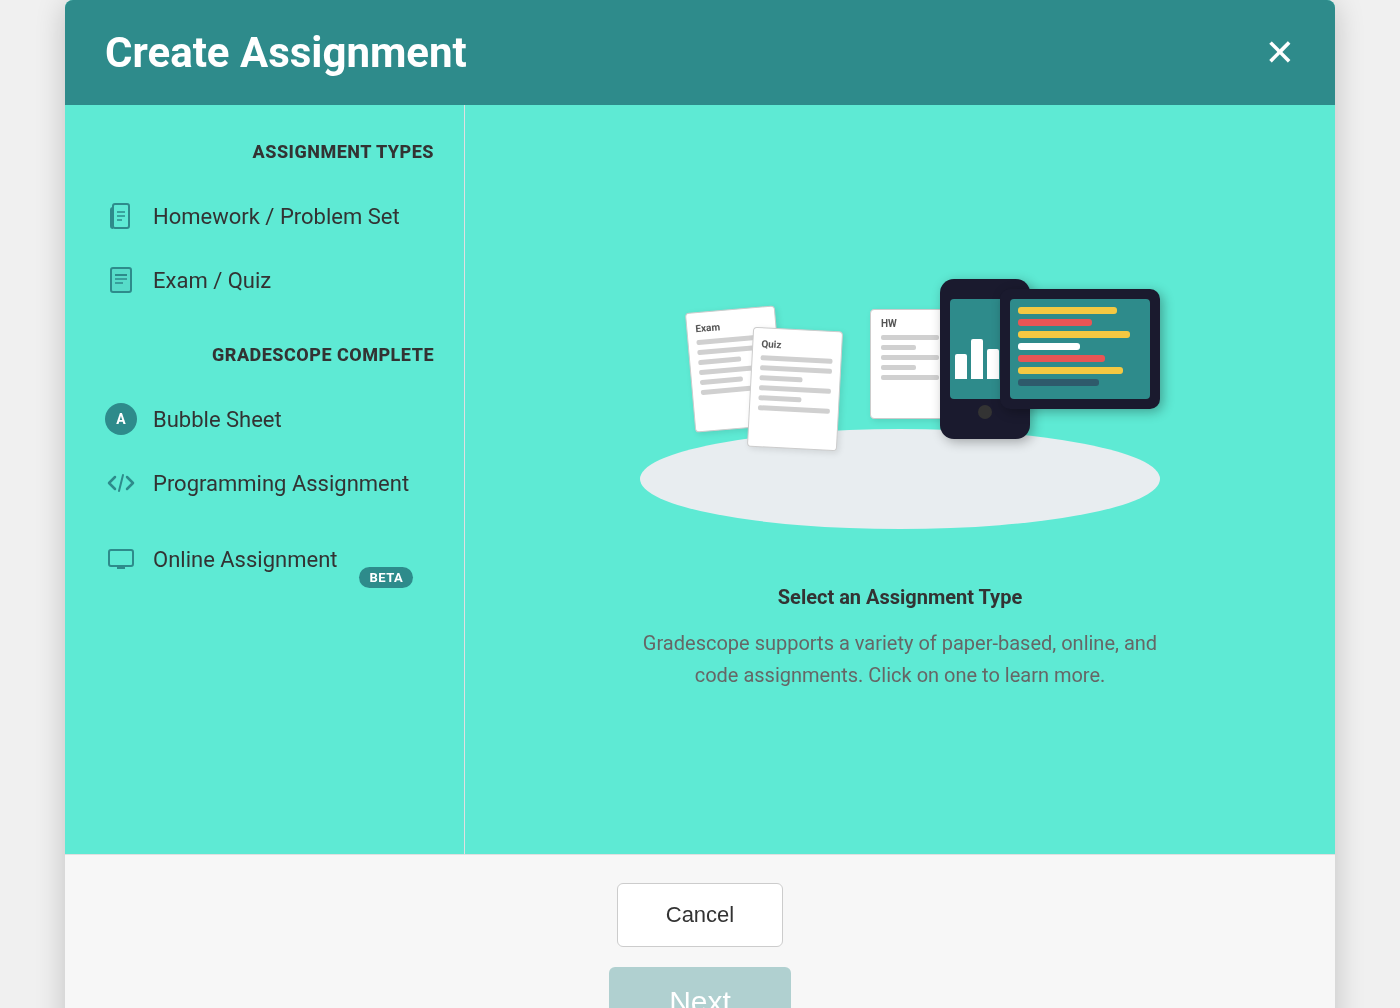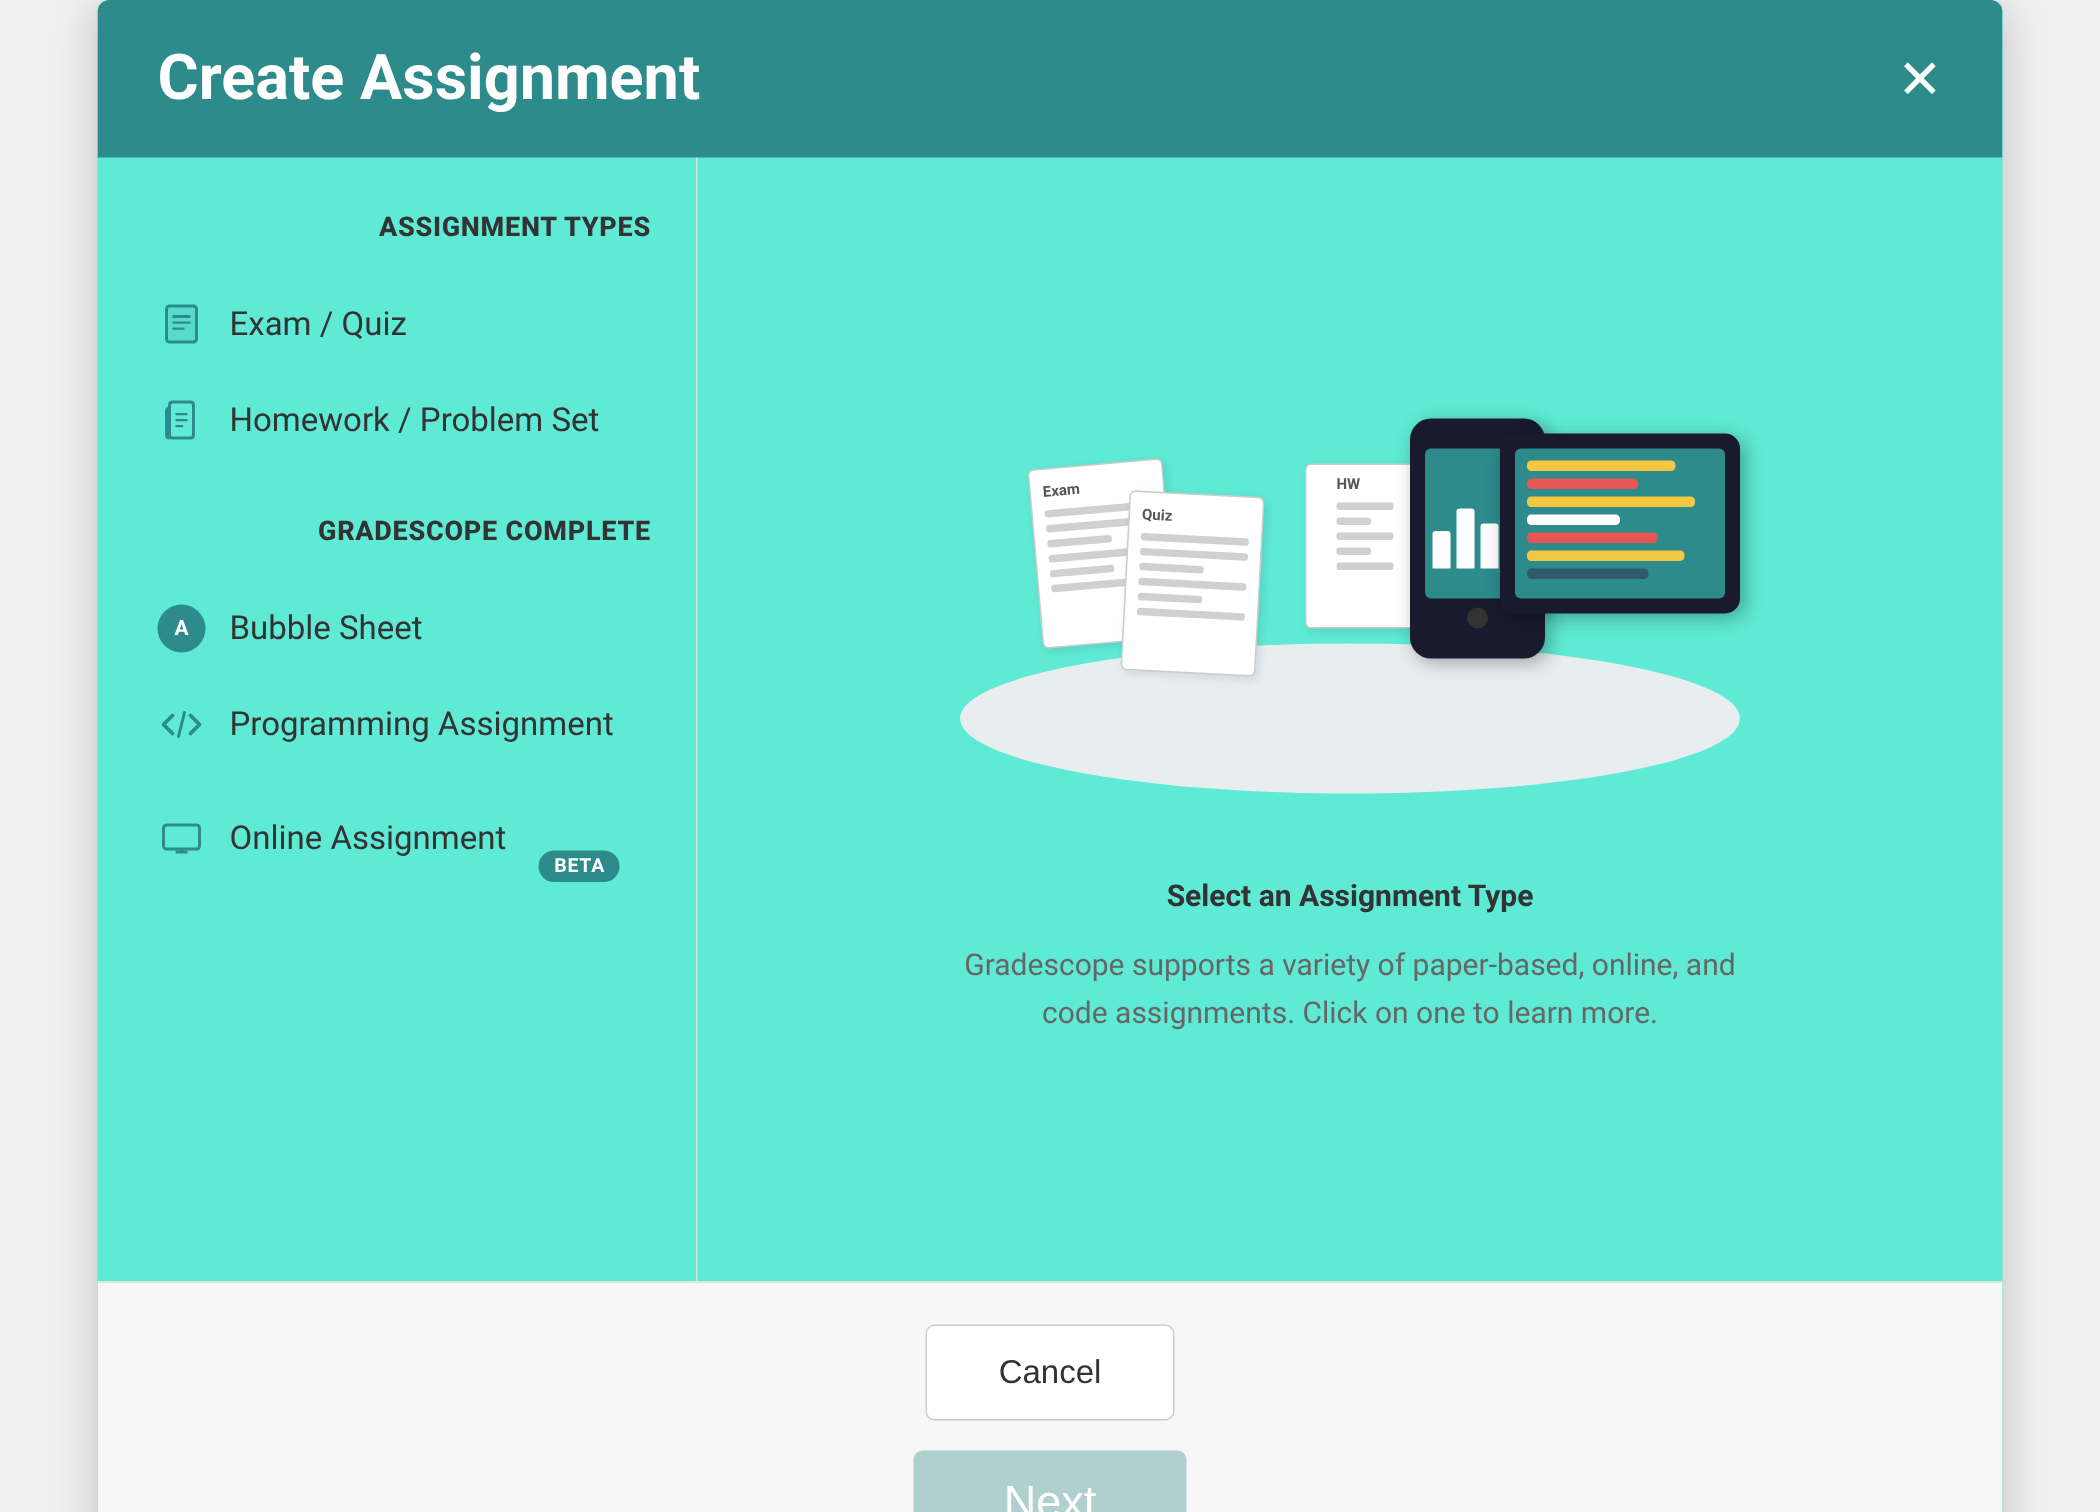--- a/index.html
+++ b/index.html
@@ -161,21 +161,21 @@
     }
     .doc-hw {
       position: absolute;
       left: 250px;
       top: 40px;
       width: 80px;
       height: 110px;
       background: #fff;
       border: 1.5px solid #ccc;
       border-radius: 4px;
-      padding: 8px 20px;
+      padding: 8px 10px;
       box-shadow: 2px 2px 6px rgba(0,0,0,0.1);
     }
     .doc-line {
       height: 5px;
       background: #d0d0d0;
       border-radius: 2px;
       margin-bottom: 5px;
     }
     .doc-line.short { width: 60%; }
     .doc-label {
@@ -309,41 +309,41 @@
   </div>
 
   <div class="modal-body">
 
     <div class="sidebar">
       <div class="sidebar-section-title">ASSIGNMENT TYPES</div>
 
       <div class="sidebar-item">
         <div class="sidebar-icon">
           <svg width="28" height="28" viewBox="0 0 28 28" fill="none">
+            <path d="M6 4 Q6 2 8 2 L20 2 Q22 2 22 4 L22 24 Q22 26 20 26 L8 26 Q6 26 6 24 Z" stroke="#2e8b8b" stroke-width="2" fill="none"></path>
+            <path d="M6 6 Q4 6 4 8 L4 24 Q4 26 6 26" stroke="#2e8b8b" stroke-width="2" fill="none"></path>
+            <line x1="10" y1="10" x2="18" y2="10" stroke="#2e8b8b" stroke-width="1.5"></line>
+            <line x1="10" y1="14" x2="18" y2="14" stroke="#2e8b8b" stroke-width="1.5"></line>
+            <line x1="10" y1="18" x2="15" y2="18" stroke="#2e8b8b" stroke-width="1.5"></line>
+          </svg>
+        </div>
+        <span class="sidebar-item-label">Homework / Problem Set</span>
+      </div>
+
+      <div class="sidebar-item">
+        <div class="sidebar-icon">
+          <svg width="28" height="28" viewBox="0 0 28 28" fill="none">
             <rect x="4" y="2" width="20" height="24" rx="2" fill="#2e8b8b" opacity="0.15"></rect>
             <rect x="4" y="2" width="20" height="24" rx="2" stroke="#2e8b8b" stroke-width="2" fill="none"></rect>
             <line x1="8" y1="9" x2="20" y2="9" stroke="#2e8b8b" stroke-width="2"></line>
             <line x1="8" y1="13" x2="20" y2="13" stroke="#2e8b8b" stroke-width="1.5"></line>
             <line x1="8" y1="17" x2="16" y2="17" stroke="#2e8b8b" stroke-width="1.5"></line>
           </svg>
         </div>
         <span class="sidebar-item-label">Exam / Quiz</span>
-      </div>
-
-      <div class="sidebar-item">
-        <div class="sidebar-icon">
-          <svg width="28" height="28" viewBox="0 0 28 28" fill="none">
-            <path d="M6 4 Q6 2 8 2 L20 2 Q22 2 22 4 L22 24 Q22 26 20 26 L8 26 Q6 26 6 24 Z" stroke="#2e8b8b" stroke-width="2" fill="none"></path>
-            <path d="M6 6 Q4 6 4 8 L4 24 Q4 26 6 26" stroke="#2e8b8b" stroke-width="2" fill="none"></path>
-            <line x1="10" y1="10" x2="18" y2="10" stroke="#2e8b8b" stroke-width="1.5"></line>
-            <line x1="10" y1="14" x2="18" y2="14" stroke="#2e8b8b" stroke-width="1.5"></line>
-            <line x1="10" y1="18" x2="15" y2="18" stroke="#2e8b8b" stroke-width="1.5"></line>
-          </svg>
-        </div>
-        <span class="sidebar-item-label">Homework / Problem Set</span>
       </div>
 
       <div class="sidebar-section-gap"></div>
 
       <div class="sidebar-section-title">GRADESCOPE COMPLETE</div>
 
       <div class="sidebar-item">
         <div class="sidebar-icon">
           <div class="bubble-icon">A</div>
         </div>

